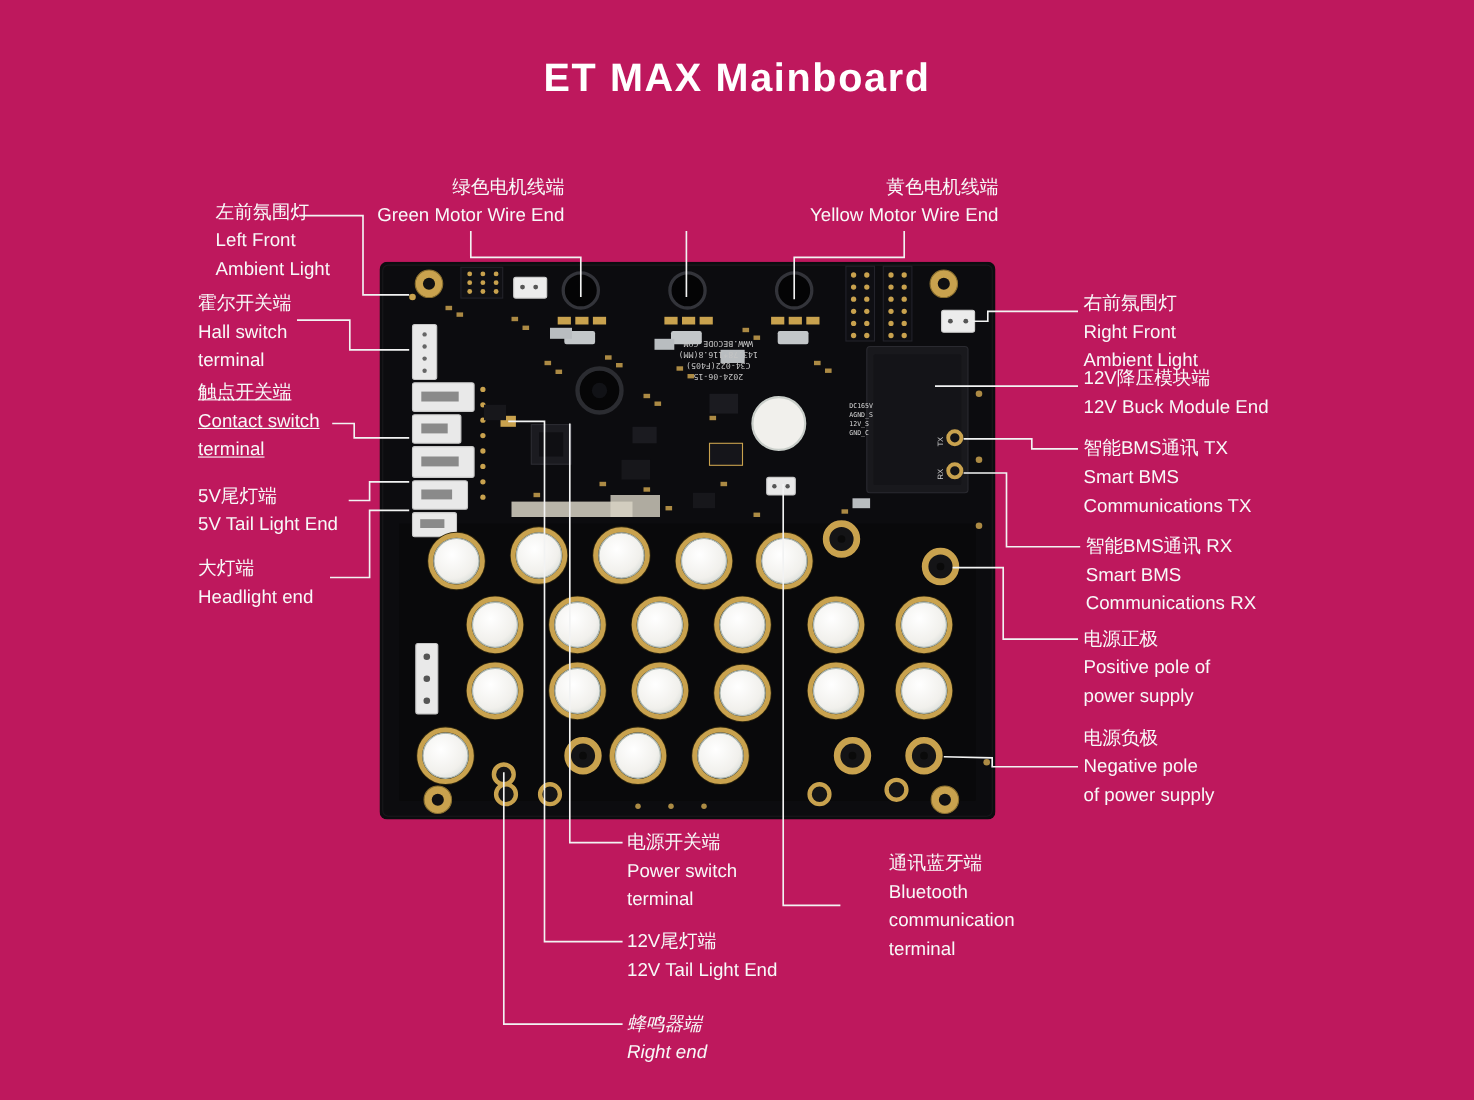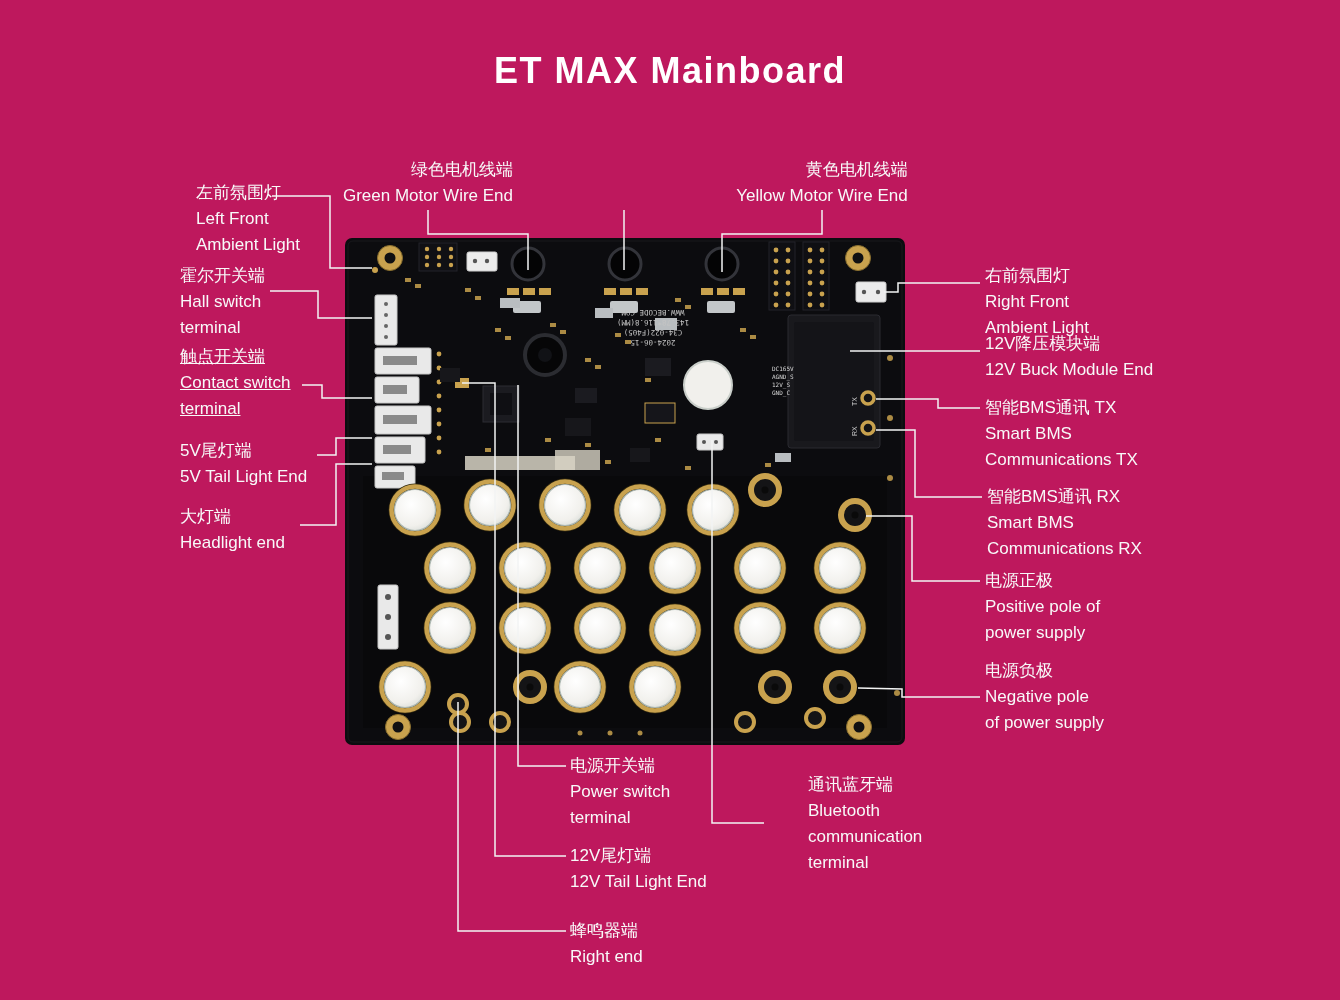--- a/index.html
+++ b/index.html
@@ -397,21 +397,21 @@
     <div>电源开关端</div>
     <div>Power switch</div>
     <div>terminal</div>
   </div>
 
   <div class="label" style="left:570px; top:843px;">
     <div>12V尾灯端</div>
     <div>12V Tail Light End</div>
   </div>
 
-  <div class="label" style="left:570px; top:918px;">
+  <div class="label" style="left:570px; top:918px;font-style:italic;">
     <div>蜂鸣器端</div>
     <div>Right end</div>
   </div>
 
   <div class="label" style="left:768px; top:772px;margin-left:40px;">
     <div>通讯蓝牙端</div>
     <div>Bluetooth</div>
     <div>communication</div>
     <div>terminal</div>
   </div>

